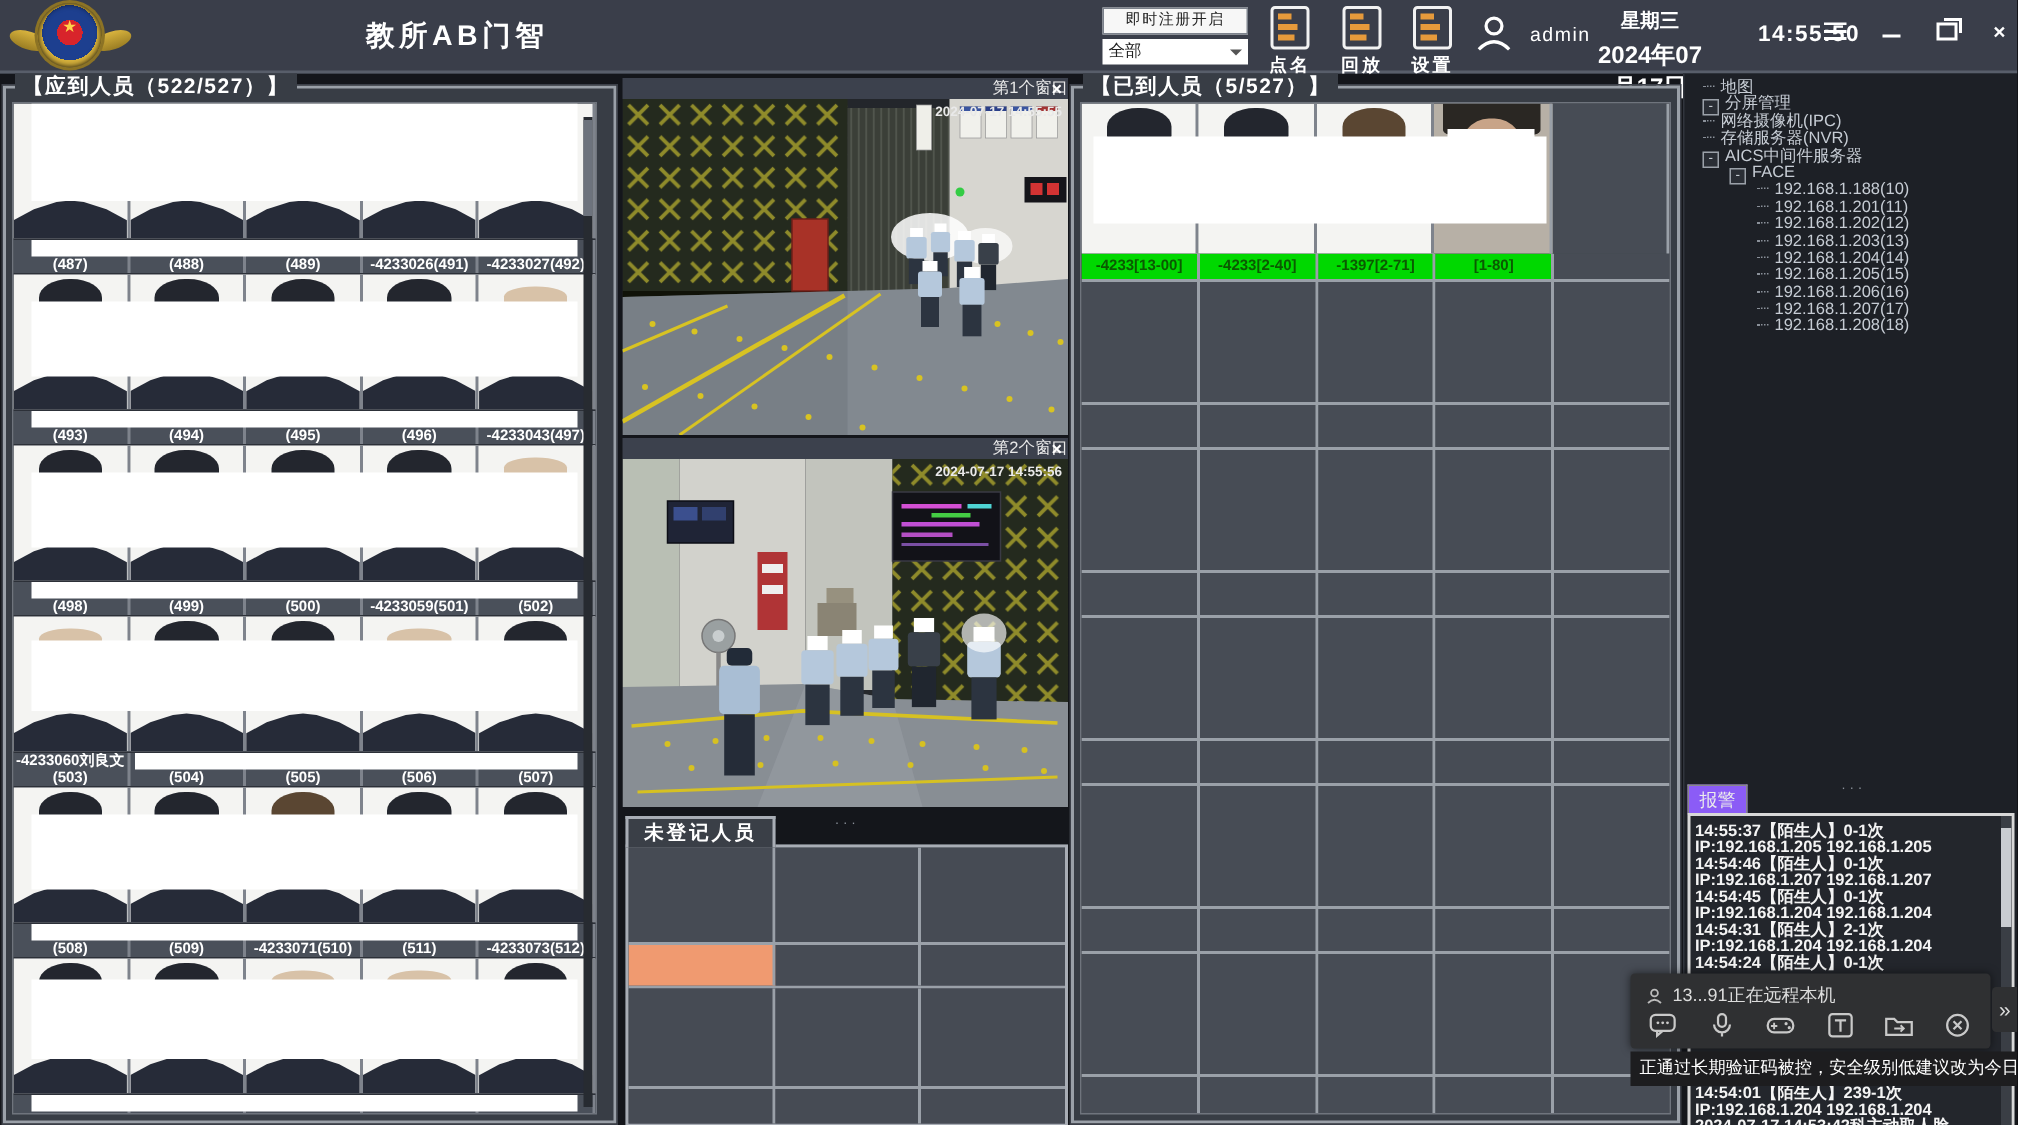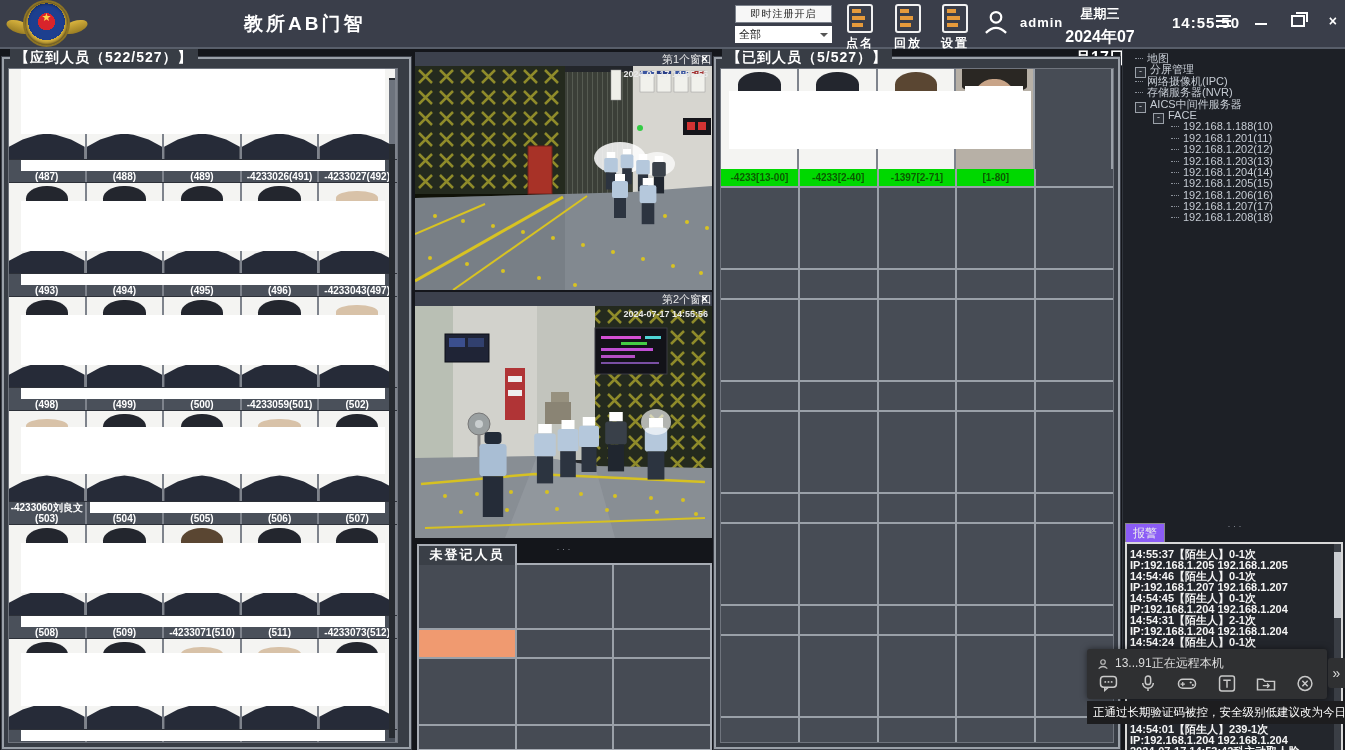--- a/index.html
+++ b/index.html
@@ -23,21 +23,21 @@
            font-family:inherit;padding:0;letter-spacing:1px;}
   .filter{position:absolute;left:735px;top:26px;width:97px;height:17px;background:#fff;color:#222;
           font-size:11px;line-height:17px;padding:0 4px;box-sizing:border-box;display:flex;}
   .chev{width:0;height:0;border:4px solid transparent;border-top-color:#555;margin:7px 0 0 auto;}
   .tool{position:absolute;top:4px;width:44px;text-align:center;cursor:pointer;}
   .ticon{width:22px;height:25px;border:2px solid #f2f2f2;border-radius:3px;margin:0 auto;position:relative;}
   .ticon i{position:absolute;left:3px;height:3.5px;background:#e69a3b;}
   .ticon .b1{top:3px;width:9px;} .ticon .b2{top:10px;width:13px;} .ticon .b3{top:17px;width:11px;}
   .tlabel{font-size:12px;font-weight:bold;margin-top:2px;letter-spacing:2px;}
   .userbox{position:absolute;left:982px;top:8px;display:flex;align-items:center;}
-  .uname{font-size:13px;font-weight:bold;margin-left:10px;letter-spacing:1px;}
+  .uname{font-size:13px;font-weight:normal;margin-left:10px;letter-spacing:1px;}
   .datetime{position:absolute;left:1058px;top:5px;width:84px;text-align:center;}
   .weekday{font-size:13px;font-weight:bold;} .dateline{font-size:16px;font-weight:bold;margin-top:4px;}
   .clock{position:absolute;left:1172px;top:14px;font-size:15px;font-weight:bold;letter-spacing:1px;}
   .winctl{position:absolute;right:8px;top:15px;display:flex;gap:24px;align-items:center;}
   .ic-list{width:15px;height:12px;background:repeating-linear-gradient(#fff 0 2px,transparent 2px 5px);}
   .ic-min{width:12px;height:2px;background:#fff;margin-top:5px;}
   .ic-rest{width:10px;height:8px;border:2px solid #fff;position:relative;}
   .ic-rest::after{content:"";position:absolute;left:3px;top:-5px;width:10px;height:8px;border:2px solid #fff;border-bottom:none;border-left:none;}
   .ic-x{font-size:14px;font-weight:bold;line-height:12px;color:#fff;}
 

